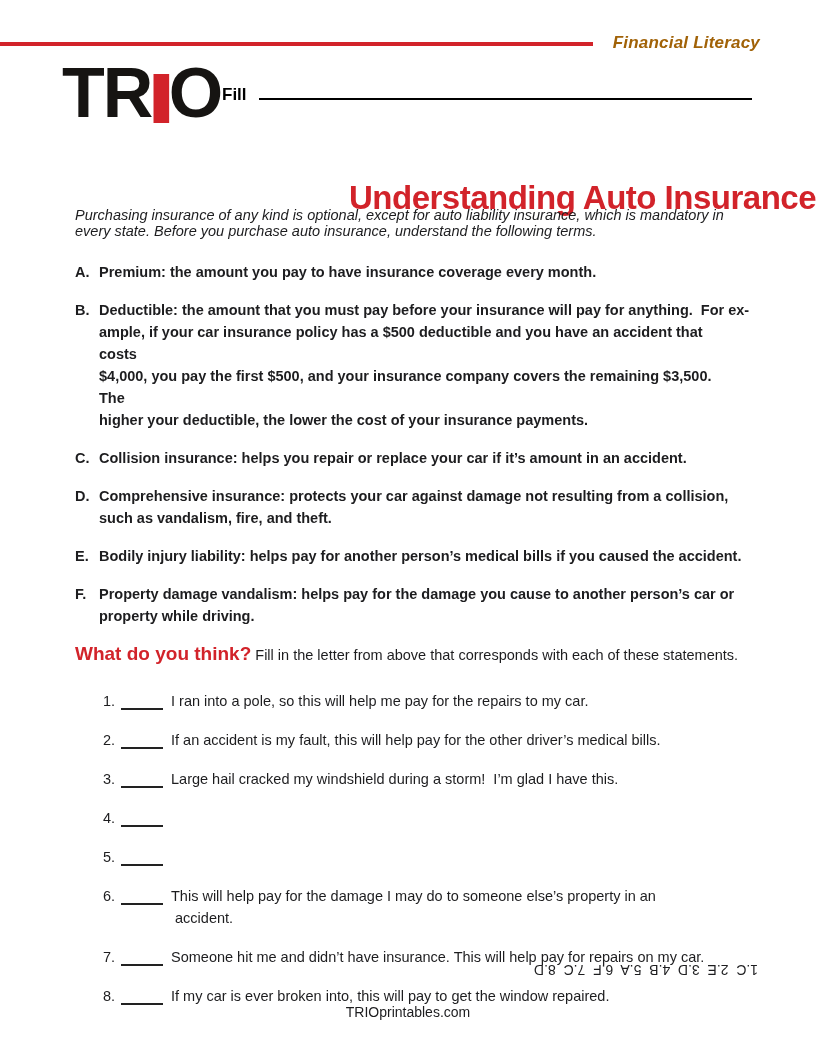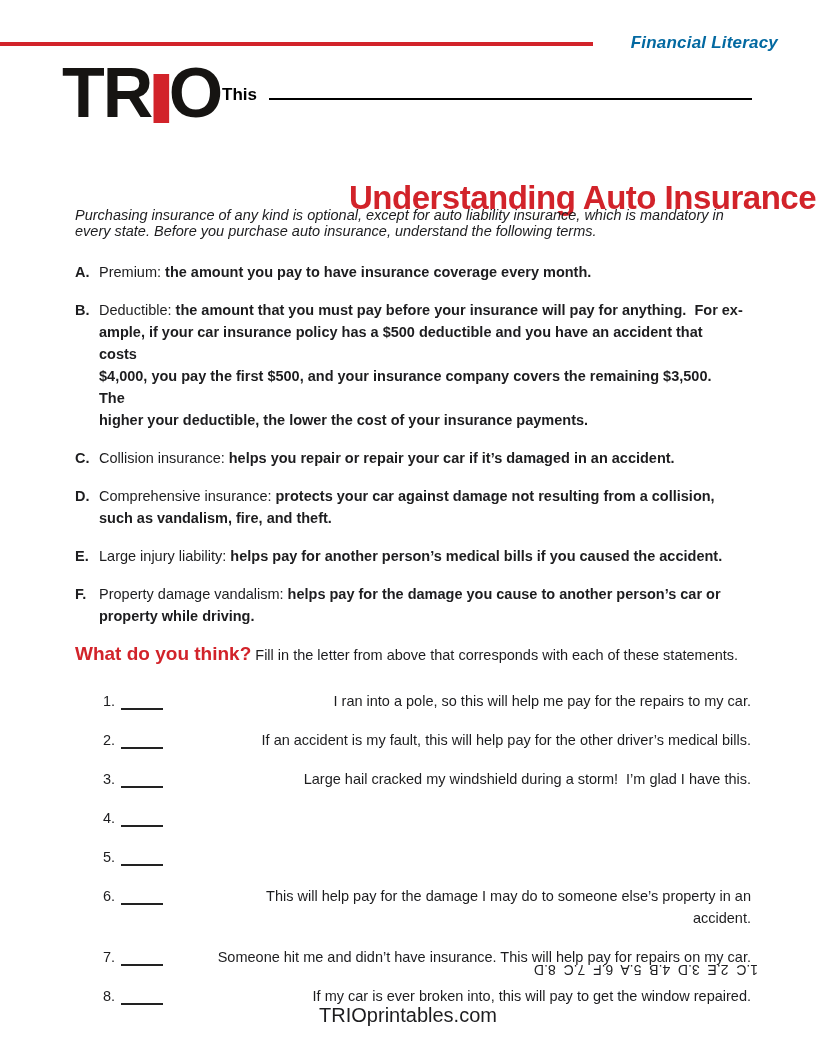--- a/index.html
+++ b/index.html
@@ -22,25 +22,25 @@
     position: absolute;
     left: 0;
     top: 42px;
     width: 593px;
     height: 4px;
     background: #d2232a;
   }
   .category-label {
     position: absolute;
     top: 33px;
-    right: 38px;
+    right: 56px;
     font-size: 17px;
     font-weight: bold;
     font-style: italic;
-    color: #0369a1;
+    color: #a16207;
     letter-spacing: 0.2px;
   }
   .logo {
     position: absolute;
     left: 62px;
     top: 58px;
     font-size: 70px;
     font-weight: bold;
     letter-spacing: -2px;
     color: #161412;
@@ -103,21 +103,21 @@
   .def-row {
     display: flex;
     margin-bottom: 16px;
   }
   .def-letter {
     width: 24px;
     flex: 0 0 24px;
     font-weight: bold;
   }
   .def-body { flex: 1; }
-  .def-term { font-weight: normal; }
+  .def-term { font-weight: bold; }
   .def-text { white-space: pre-wrap; font-weight: bold; }
 
   
   .quiz-header {
     margin-bottom: 24px;
   }
   .quiz-heading {
     font-size: 19px;
     font-weight: bold;
     color: #d2232a;
@@ -139,56 +139,55 @@
     flex: 0 0 42px;
     width: 42px;
     border-bottom: 2px solid #222222;
     height: 16px;
     margin-right: 8px;
     transform: translateY(2px);
   }
   .quiz-text {
     flex: 1;
     white-space: pre-wrap;
-    text-align: right;
   }
 
   
   .answer-key {
     position: absolute;
     top: 962px;
     right: 58px;
     font-size: 14px;
     color: #1d1d1f;
     display: inline-block;
     transform: rotate(180deg);
     white-space: pre;
   }
   .footer-url {
     position: absolute;
     top: 1004px;
     left: 0;
     width: 100%;
     text-align: center;
-    font-size: 20px;
+    font-size: 14px;
     color: #1d1d1f;
   }
 </style>
 </head>
 <body>
 
 <div class="page">
 
   <div class="header-rule"></div>
   <div class="category-label">Financial Literacy</div>
 
   <div class="logo"><span>TR</span><span class="logo-i">I</span><span>O</span></div>
 
   <div class="name-row">
-    <span class="name-label">This</span>
+    <span class="name-label">Fill</span>
     <span class="name-line"></span>
   </div>
 
   <div class="title">Understanding Auto Insurance</div>
 
   <div class="content">
 
     <div class="intro">Purchasing insurance of any kind is optional, except for auto liability insurance, which is mandatory in
 every state. Before you purchase auto insurance, understand the following terms.</div>
 
@@ -199,30 +198,30 @@
       </div>
       <div class="def-row">
         <span class="def-letter">B.</span>
         <span class="def-body"><b class="def-term">Deductible:</b><span class="def-text"> the amount that you must pay before your insurance will pay for anything.  For ex-
 ample, if your car insurance policy has a $500 deductible and you have an accident that    costs
 $4,000, you pay the first $500, and your insurance company covers the remaining $3,500.    The
 higher your deductible, the lower the cost of your insurance payments.</span></span>
       </div>
       <div class="def-row">
         <span class="def-letter">C.</span>
-        <span class="def-body"><b class="def-term">Collision insurance:</b><span class="def-text"> helps you repair or repair your car if it’s damaged in an accident.</span></span>
+        <span class="def-body"><b class="def-term">Collision insurance:</b><span class="def-text"> helps you repair or replace your car if it’s amount in an accident.</span></span>
       </div>
       <div class="def-row">
         <span class="def-letter">D.</span>
         <span class="def-body"><b class="def-term">Comprehensive insurance:</b><span class="def-text"> protects your car against damage not resulting from a collision,
 such as vandalism, fire, and theft.</span></span>
       </div>
       <div class="def-row">
         <span class="def-letter">E.</span>
-        <span class="def-body"><b class="def-term">Large injury liability:</b><span class="def-text"> helps pay for another person’s medical bills if you caused the accident.</span></span>
+        <span class="def-body"><b class="def-term">Bodily injury liability:</b><span class="def-text"> helps pay for another person’s medical bills if you caused the accident.</span></span>
       </div>
       <div class="def-row">
         <span class="def-letter">F.</span>
         <span class="def-body"><b class="def-term">Property damage vandalism:</b><span class="def-text"> helps pay for the damage you cause to another person’s car or
 property while driving.</span></span>
       </div>
     </div>
 
     <div class="quiz-header"><span class="quiz-heading">What do you think?</span><span class="quiz-instructions"> Fill in the letter from above that corresponds with each of these statements.</span></div>
 

